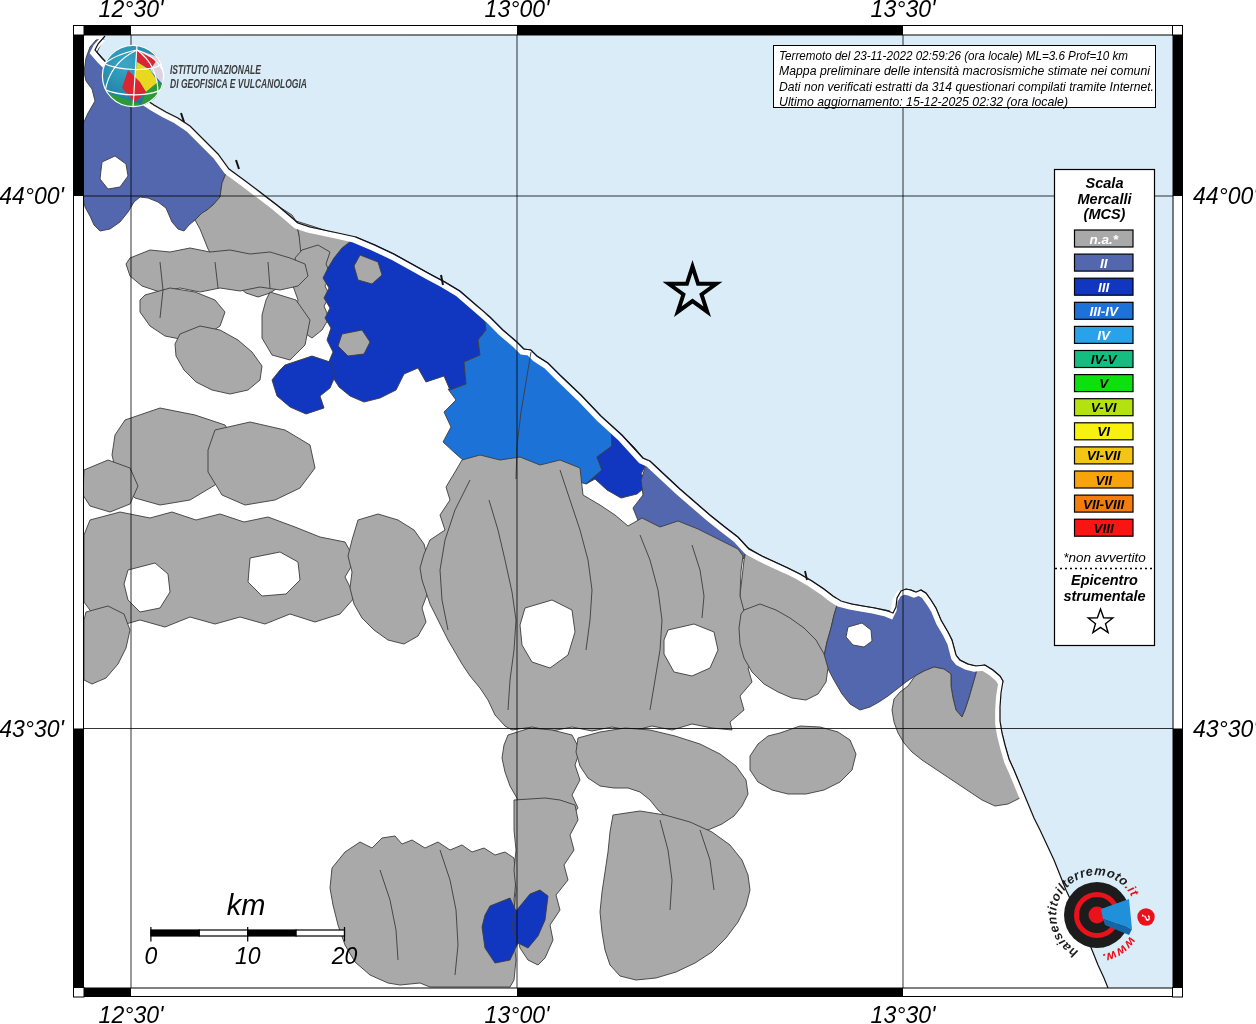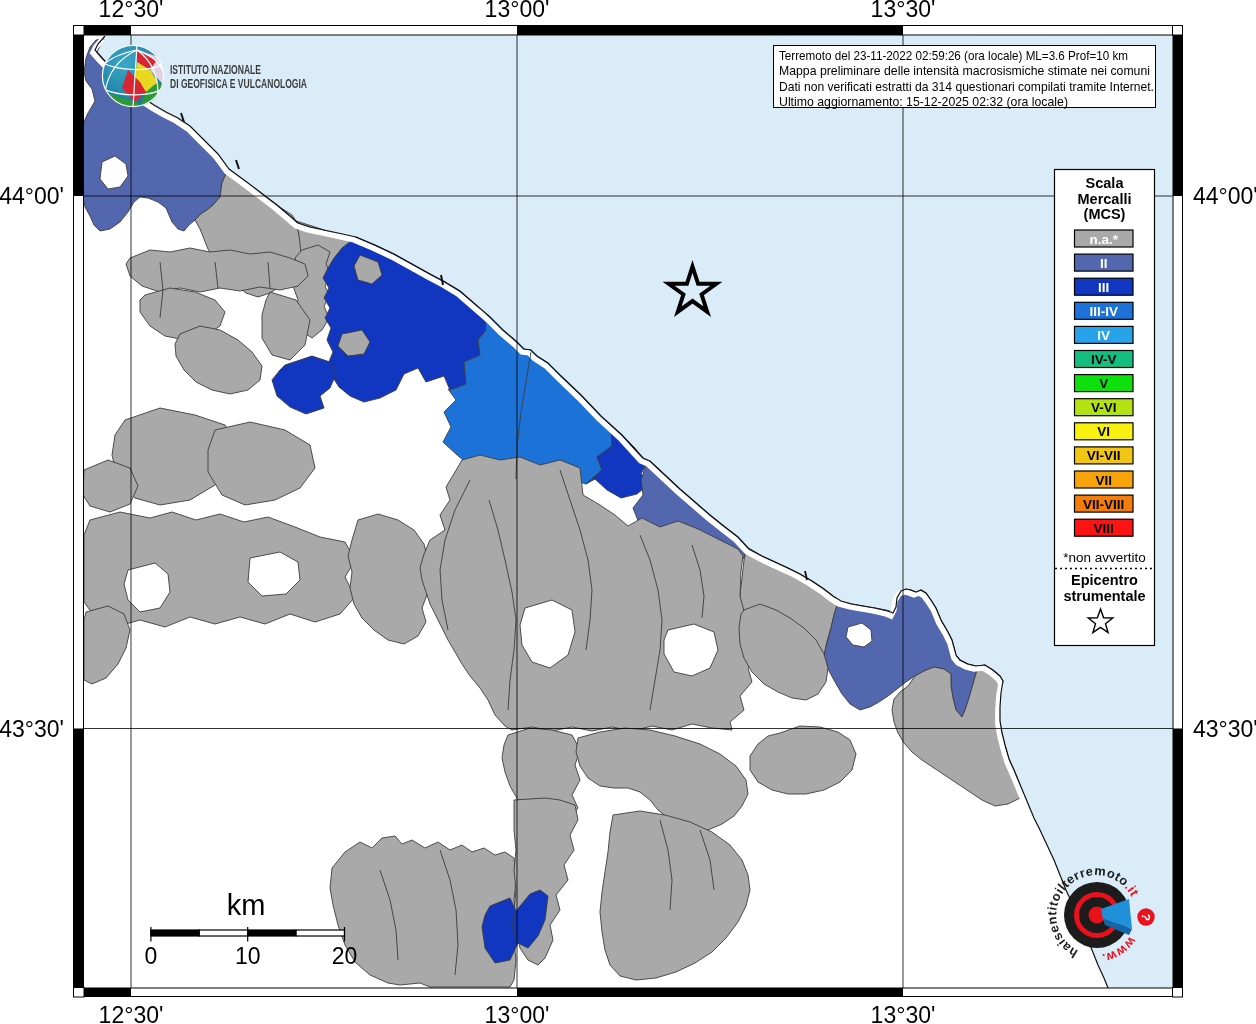--- a/index.html
+++ b/index.html
@@ -1,17 +1,17 @@
 <!DOCTYPE html>
 <html><head>
 <meta charset="utf-8">
 <style>
 html,body{margin:0;padding:0;background:#ffffff;}
 #page{position:relative;width:1256px;height:1024px;background:#ffffff;overflow:hidden;
-font-family:"Liberation Sans",sans-serif;}
+font-family:"Liberation Sans",sans-serif;font-style:italic;}
 svg{position:absolute;left:0;top:0;}
 </style>
 </head>
 <body>
 <div id="page">
 <svg width="1256" height="1024" viewBox="0 0 1256 1024">
 
 <defs>
 <clipPath id="mapclip">
           <rect x="83" y="35" width="1090" height="953"></rect>

